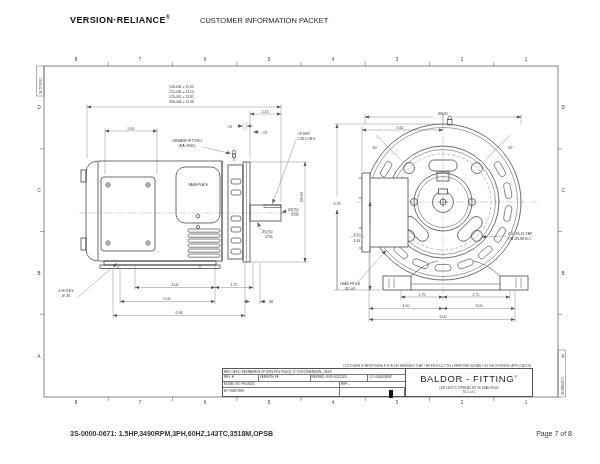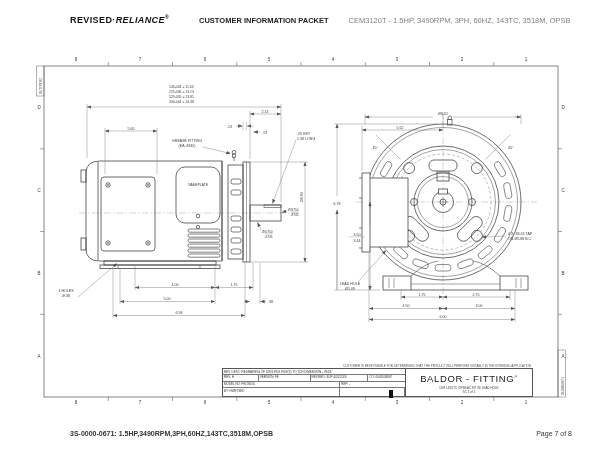--- a/index.html
+++ b/index.html
@@ -1,23 +1,23 @@
 <!DOCTYPE html>
 <html><head>
 <meta charset="utf-8">
 <style>
   html,body{margin:0;padding:0;background:#fff;width:600px;height:464px;overflow:hidden;
     font-family:"Liberation Sans",sans-serif;}
   .page{position:relative;width:600px;height:464px;background:#fff;}
   
   .hdr{position:absolute;top:14px;left:70px;right:20px;display:flex;align-items:baseline;white-space:nowrap;}
   .brand{font-size:9px;font-weight:800;letter-spacing:.4px;color:#111;}
-  .brand .it{font-style:italic;}
+  .brand .it{}
   .brand sup{font-size:5px;}
-  .packet{font-size:7.5px;font-weight:700;color:#222;margin-left:30px;}
+  .packet{font-size:7.5px;font-weight:400;color:#222;margin-left:30px;}
   .product{font-size:7.5px;color:#808080;margin-left:20px;}
   
   .ftr{position:absolute;top:430px;left:70px;right:28px;display:flex;justify-content:space-between;}
   .ftr .doc{font-size:7px;font-weight:600;color:#333;}
   .ftr .pg{font-size:7px;color:#333;}
   
   svg.draw{position:absolute;left:0;top:0;}
   text{fill:#3c3c3c;}
   
   .tblock{position:absolute;left:222px;top:368px;width:311px;height:29px;border:1px solid #555;
@@ -37,23 +37,22 @@
   .tb-brand sup{font-size:4px;}
   .tb-sub{font-size:3px;color:#444;line-height:4px;white-space:nowrap;}
   .tb-sheet{font-size:3px;color:#444;line-height:5px;}
 </style>
 </head>
 <body>
 
 <div class="page">
 
   <div class="hdr">
-    <span class="brand"><span>REVISED</span><span>·</span><span class="it">RELIANCE</span><sup>®</sup></span>
+    <span class="brand"><span>VERSION</span><span>·</span><span class="it">RELIANCE</span><sup>®</sup></span>
     <span class="packet">CUSTOMER INFORMATION PACKET</span>
-    <span class="product">CEM3120T - 1.5HP, 3490RPM, 3PH, 60HZ, 143TC, 3518M, OPSB</span>
   </div>
 
   <svg class="draw" width="600" height="464" viewBox="0 0 600 464">
     <defs>
       <marker id="ae" markerWidth="6" markerHeight="6" refX="4.3" refY="3" orient="auto" markerUnits="userSpaceOnUse">
         <path d="M0,1.3 L4.5,3 L0,4.7 Z" fill="#555"></path>
       </marker>
       <marker id="as" markerWidth="6" markerHeight="6" refX="4.3" refY="3" orient="auto-start-reverse" markerUnits="userSpaceOnUse">
         <path d="M0,1.3 L4.5,3 L0,4.7 Z" fill="#555"></path>
       </marker>

